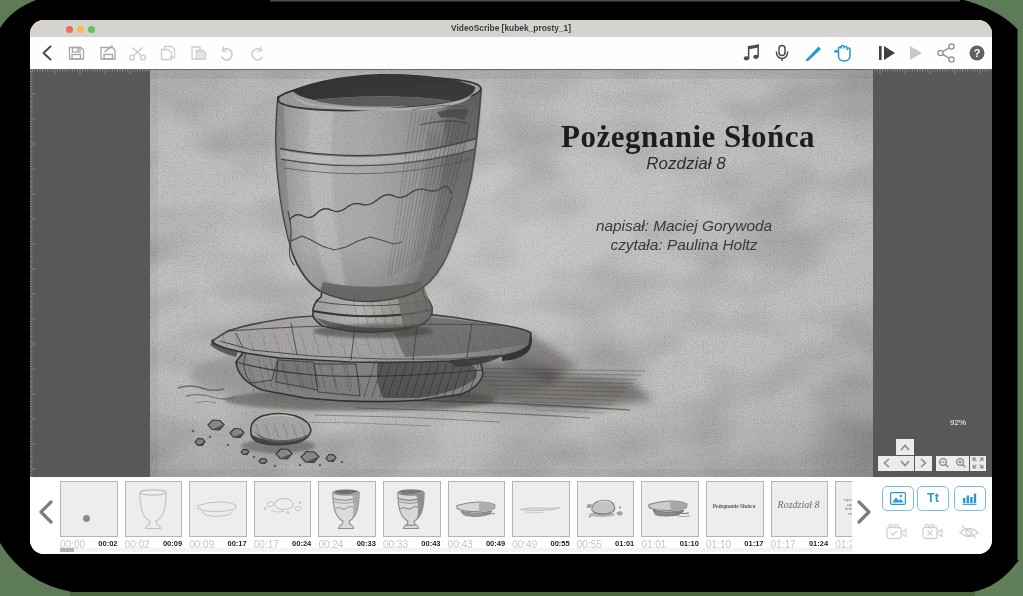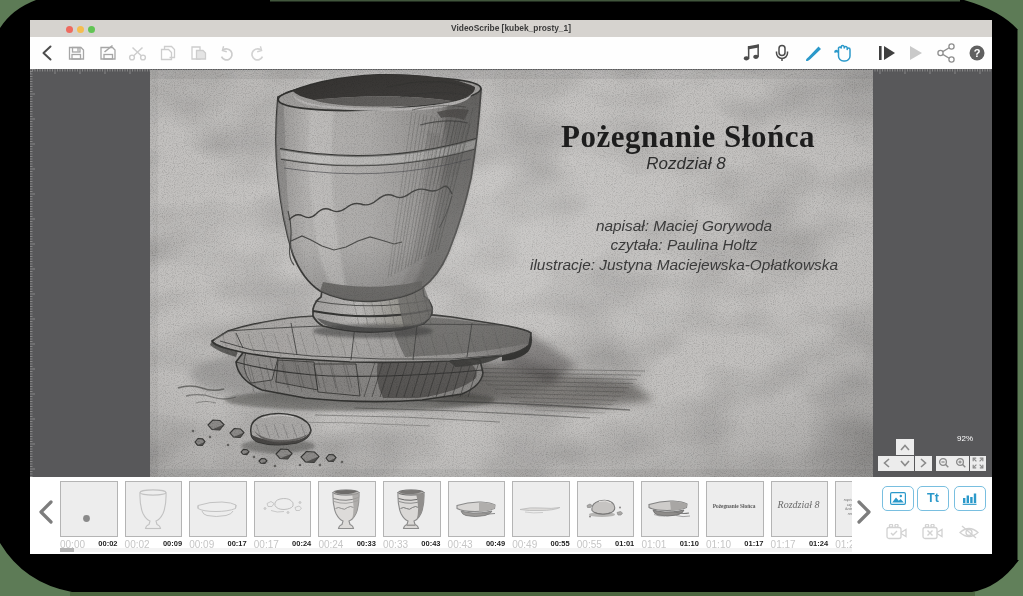--- a/index.html
+++ b/index.html
@@ -1,18 +1,18 @@
 <!DOCTYPE html>
 <html><head>
 <meta charset="utf-8">
 <style>
   * { margin:0; padding:0; box-sizing:border-box; }
   html,body { width:1023px; height:596px; overflow:hidden; }
   body { position:relative; background:#000; font-family:"Liberation Sans", sans-serif; }
-  #win { position:absolute; left:30px; top:20px; width:962px; height:534px; border-radius:0; overflow:hidden; background:#fff; }
+  #win { position:absolute; left:30px; top:20px; width:962px; height:534px; border-radius:14px; overflow:hidden; background:#fff; }
   #titlebar { position:absolute; left:0; top:0; width:962px; height:17px; background:#d6d3cf; }
   .tl { position:absolute; top:5.5px; width:7px; height:7px; border-radius:50%; }
   #title { position:absolute; left:0; right:0; top:2.5px; text-align:center; font-size:8.4px; font-weight:bold; color:#3b3b3b; }
   #toolbar { position:absolute; left:0; top:17px; width:962px; height:32px; background:#fefefe; }
   #main { position:absolute; left:0; top:49px; width:962px; height:408px; background:#58585a; overflow:hidden; }
   #paper { position:absolute; left:120px; top:1px; width:723px; height:407px; }
   #navc { position:absolute; }
   .navbtn { position:absolute; background:#ececec; display:flex; align-items:center; justify-content:center; }
   #timeline { position:absolute; left:0; top:457px; width:962px; height:77px; background:#fff; }
   #thumbwrap { position:absolute; left:0; top:0; width:822px; height:77px; overflow:hidden; }
@@ -409,21 +409,20 @@
 <circle cx="192" cy="392" r="1.3" fill="#4a4846" opacity="0.8"></circle>
 <circle cx="125" cy="396" r="1.3" fill="#4a4846" opacity="0.8"></circle>
 <circle cx="104" cy="387" r="1.3" fill="#4a4846" opacity="0.8"></circle>
 <rect width="723" height="407" filter="url(#pnz)" style="mix-blend-mode:multiply"></rect>
 <rect width="723" height="407" fill="url(#vig)"></rect>
 </svg>
       <div id="ttitle">Pożegnanie Słońca</div>
       <div id="tchap">Rozdział 8</div>
       <div class="cred" style="top:146.5px;">napisał: Maciej Gorywoda</div>
       <div class="cred" style="top:166px;">czytała: Paulina Holtz</div>
-      <div class="cred" style="top:185.5px;">ilustracje: Justyna Maciejewska-Opłatkowska</div>
     </div>
     <svg id="rulers" width="962" height="408" viewBox="0 0 962 408" style="position:absolute;left:0;top:0;pointer-events:none;">
 <line x1="0.0" y1="0" x2="0.0" y2="5" stroke="#9c9c9c" stroke-width="0.8" opacity="0.85"></line>
 <line x1="2.5" y1="0" x2="2.5" y2="2.5" stroke="#9c9c9c" stroke-width="0.8" opacity="0.85"></line>
 <line x1="5.0" y1="0" x2="5.0" y2="2.5" stroke="#9c9c9c" stroke-width="0.8" opacity="0.85"></line>
 <line x1="7.5" y1="0" x2="7.5" y2="2.5" stroke="#9c9c9c" stroke-width="0.8" opacity="0.85"></line>
 <line x1="10.0" y1="0" x2="10.0" y2="2.5" stroke="#9c9c9c" stroke-width="0.8" opacity="0.85"></line>
 <line x1="12.5" y1="0" x2="12.5" y2="2.5" stroke="#9c9c9c" stroke-width="0.8" opacity="0.85"></line>
 <line x1="15.0" y1="0" x2="15.0" y2="2.5" stroke="#9c9c9c" stroke-width="0.8" opacity="0.85"></line>
 <line x1="17.5" y1="0" x2="17.5" y2="2.5" stroke="#9c9c9c" stroke-width="0.8" opacity="0.85"></line>
@@ -983,21 +982,21 @@
       <div class="navbtn" style="left:866px;top:386.5px;width:18px;height:15.5px;">
         <svg width="12" height="9">
             <polyline points="2,2 6,6.5 10,2" fill="none" stroke="#8a8a8a" stroke-width="1.6"></polyline>
           </svg>
       </div>
       <div class="navbtn" style="left:884.5px;top:386.5px;width:17.5px;height:15.5px;">
         <svg width="9" height="12">
             <polyline points="2,2 6.5,6 2,10" fill="none" stroke="#8a8a8a" stroke-width="1.6"></polyline>
           </svg>
       </div>
-      <div style="position:absolute;left:920px;top:365px;width:30px;text-align:center;font-size:8px;color:#fff;">92%</div>
+      <div style="position:absolute;left:920px;top:349px;width:30px;text-align:left;font-size:8px;color:#fff;">92%</div>
       <div class="navbtn" style="left:906.3px;top:386.5px;width:16.4px;height:15.5px;">
         <svg width="12" height="12">
             <circle cx="5" cy="5" r="3.4" fill="none" stroke="#8a8a8a" stroke-width="1.3"></circle>
             <line x1="7.6" y1="7.6" x2="10.3" y2="10.3" stroke="#8a8a8a" stroke-width="1.4"></line>
             <line x1="3.4" y1="5" x2="6.6" y2="5" stroke="#8a8a8a" stroke-width="1.2"></line>
           </svg>
       </div>
       <div class="navbtn" style="left:923.4px;top:386.5px;width:15.8px;height:15.5px;">
         <svg width="12" height="12">
             <circle cx="5" cy="5" r="3.4" fill="none" stroke="#8a8a8a" stroke-width="1.3"></circle>

